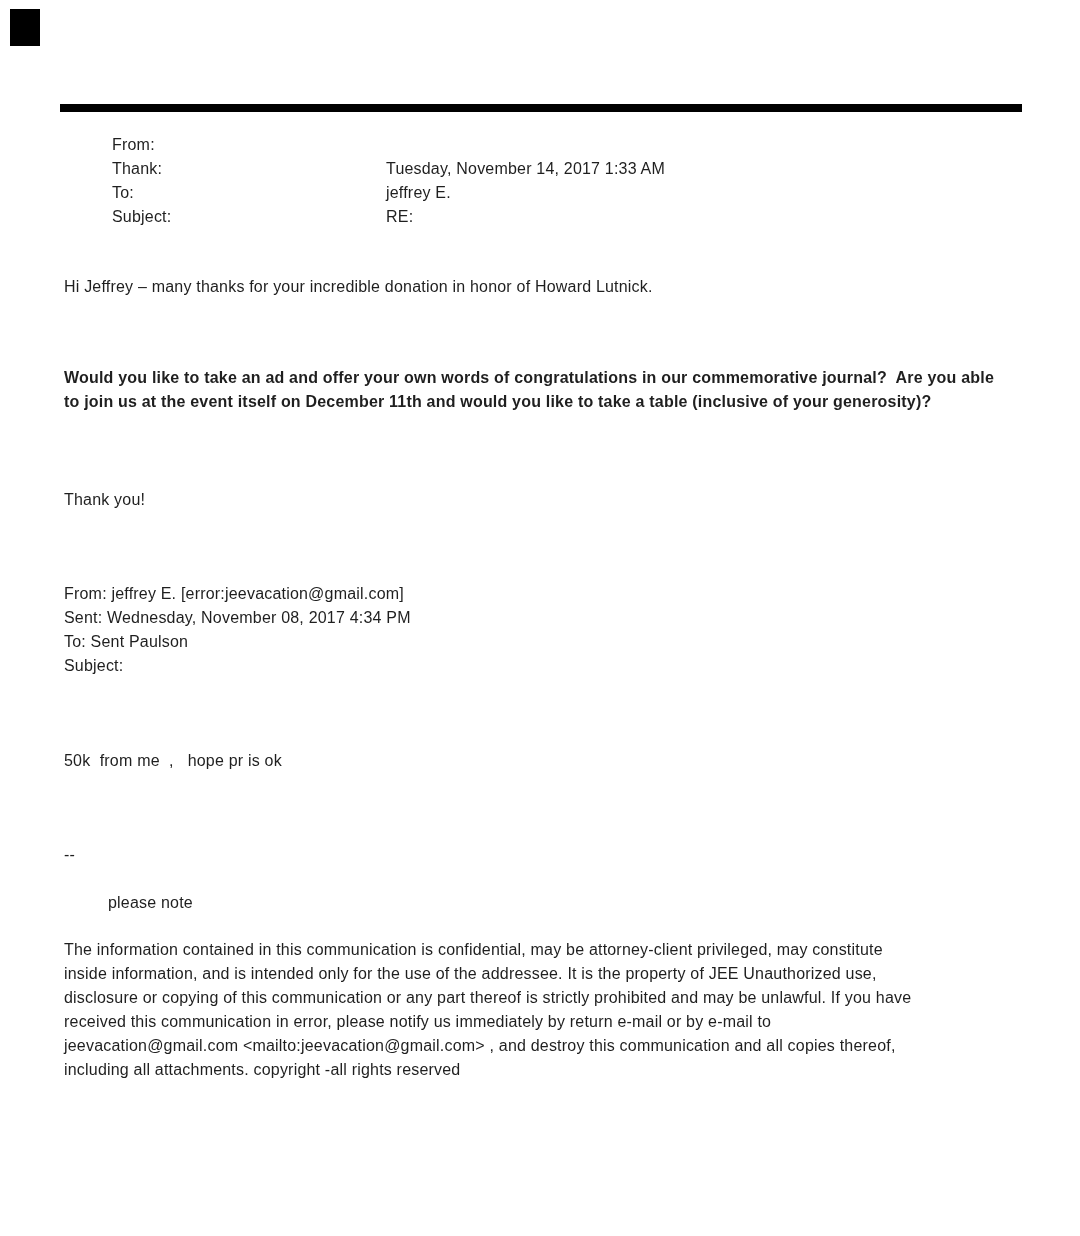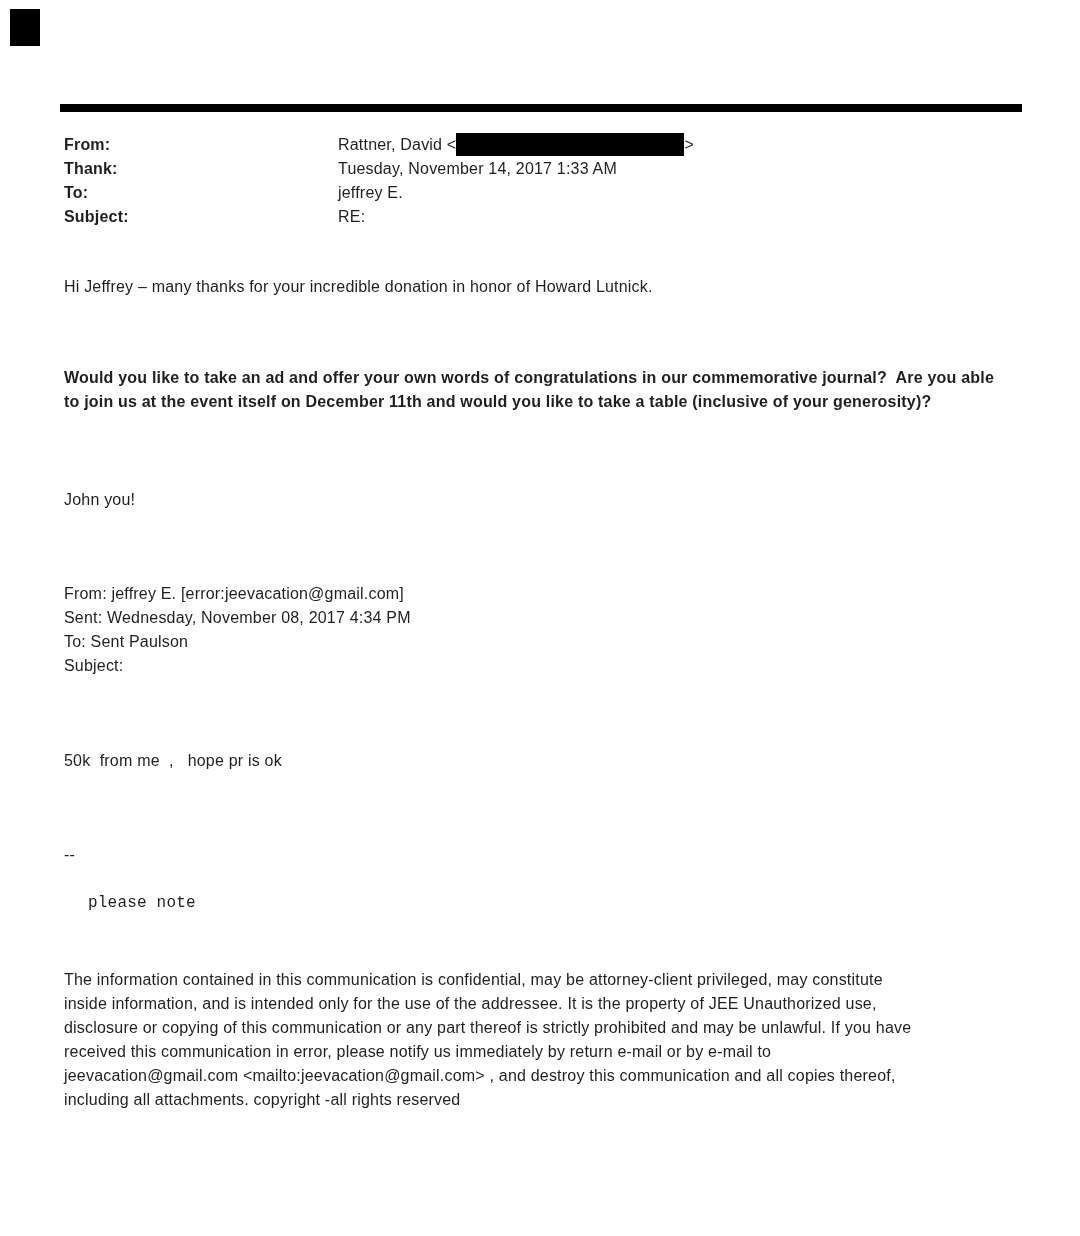--- a/index.html
+++ b/index.html
@@ -40,22 +40,23 @@
     left: 64px;
     top: 133px;
   }
   .header-row {
     display: flex;
     height: 24px;
     white-space: pre;
   }
   .header-label {
     width: 274px;
-    font-weight: bold;
+    font-weight: normal;
     flex: 0 0 274px;
+    margin-left: 48px;
   }
   .header-value {
     white-space: pre;
   }
   .redaction-box {
     display: inline-block;
     width: 228px;
     height: 23px;
     background: var(--redaction, #000000);
     vertical-align: middle;
@@ -69,56 +70,55 @@
   .block .line {
     height: 24px;
     white-space: pre;
   }
   .greeting       { top: 275px; text-align: center; }
   .question       { top: 366px; font-weight: bold; }
   .thanks         { top: 488px; }
   .quoted-header  { top: 582px; }
   .quoted-message { top: 749px; }
   .sig-separator  { top: 843px; }
-  .sig-note       { top: 891px; left: 88px; font-family: Liberation Mono, monospace; }
-  .disclaimer     { top: 938px; margin-top: 30px; }
+  .sig-note       { top: 891px; left: 108px; }
+  .disclaimer     { top: 938px; }
 </style>
 </head>
 <body>
 
 <div class="page" style="--bg: #ffffff; --text: #1f1f1f; --redaction: #000000; --divider: #000000;">
 
   <div class="corner-mark"></div>
 
   <div class="divider"></div>
 
   <div class="headers">
     <div class="header-row">
       <span class="header-label">From:</span>
-      <span class="header-value"><span>Rattner, David &lt;</span><span class="redaction-box"></span><span>&gt;</span></span>
     </div>
     <div class="header-row">
       <span class="header-label">Thank:</span>
       <span class="header-value">Tuesday, November 14, 2017 1:33 AM</span>
     </div>
     <div class="header-row">
       <span class="header-label">To:</span>
       <span class="header-value">jeffrey E.</span>
     </div>
     <div class="header-row">
       <span class="header-label">Subject:</span>
       <span class="header-value">RE:</span>
     </div>
   </div>
 
   <div class="block greeting">Hi Jeffrey – many thanks for your incredible donation in honor of Howard Lutnick.</div>
 
   <div class="block question"><div class="line">Would you like to take an ad and offer your own words of congratulations in our commemorative journal?  Are you able</div><div class="line">to join us at the event itself on December 11th and would you like to take a table (inclusive of your generosity)?</div></div>
 
-  <div class="block thanks">John you!</div>
+  <div class="block thanks">Thank you!</div>
 
   <div class="block quoted-header"><div class="line">From: jeffrey E. [error:jeevacation@gmail.com]</div><div class="line">Sent: Wednesday, November 08, 2017 4:34 PM</div><div class="line">To: Sent Paulson</div><div class="line">Subject:</div></div>
 
   <div class="block quoted-message">50k  from me  ,   hope pr is ok</div>
 
   <div class="block sig-separator">--</div>
 
   <div class="block sig-note">please note</div>
 
   <div class="block disclaimer"><div class="line">The information contained in this communication is confidential, may be attorney-client privileged, may constitute</div><div class="line">inside information, and is intended only for the use of the addressee. It is the property of JEE Unauthorized use,</div><div class="line">disclosure or copying of this communication or any part thereof is strictly prohibited and may be unlawful. If you have</div><div class="line">received this communication in error, please notify us immediately by return e-mail or by e-mail to</div><div class="line">jeevacation@gmail.com &lt;mailto:jeevacation@gmail.com&gt; , and destroy this communication and all copies thereof,</div><div class="line">including all attachments. copyright -all rights reserved</div></div>

